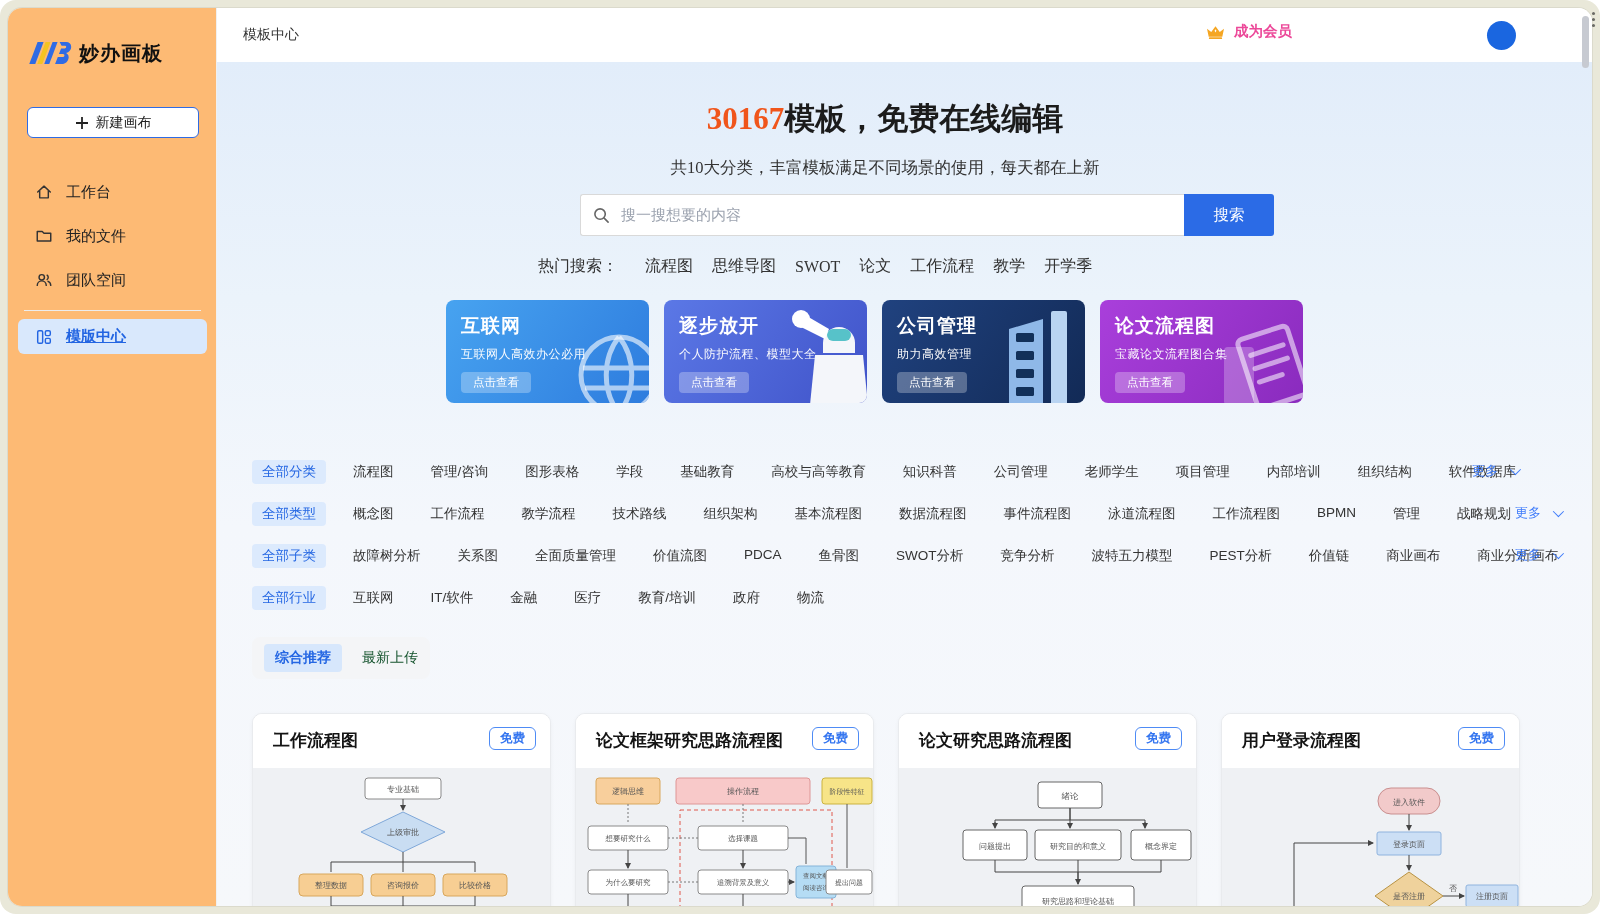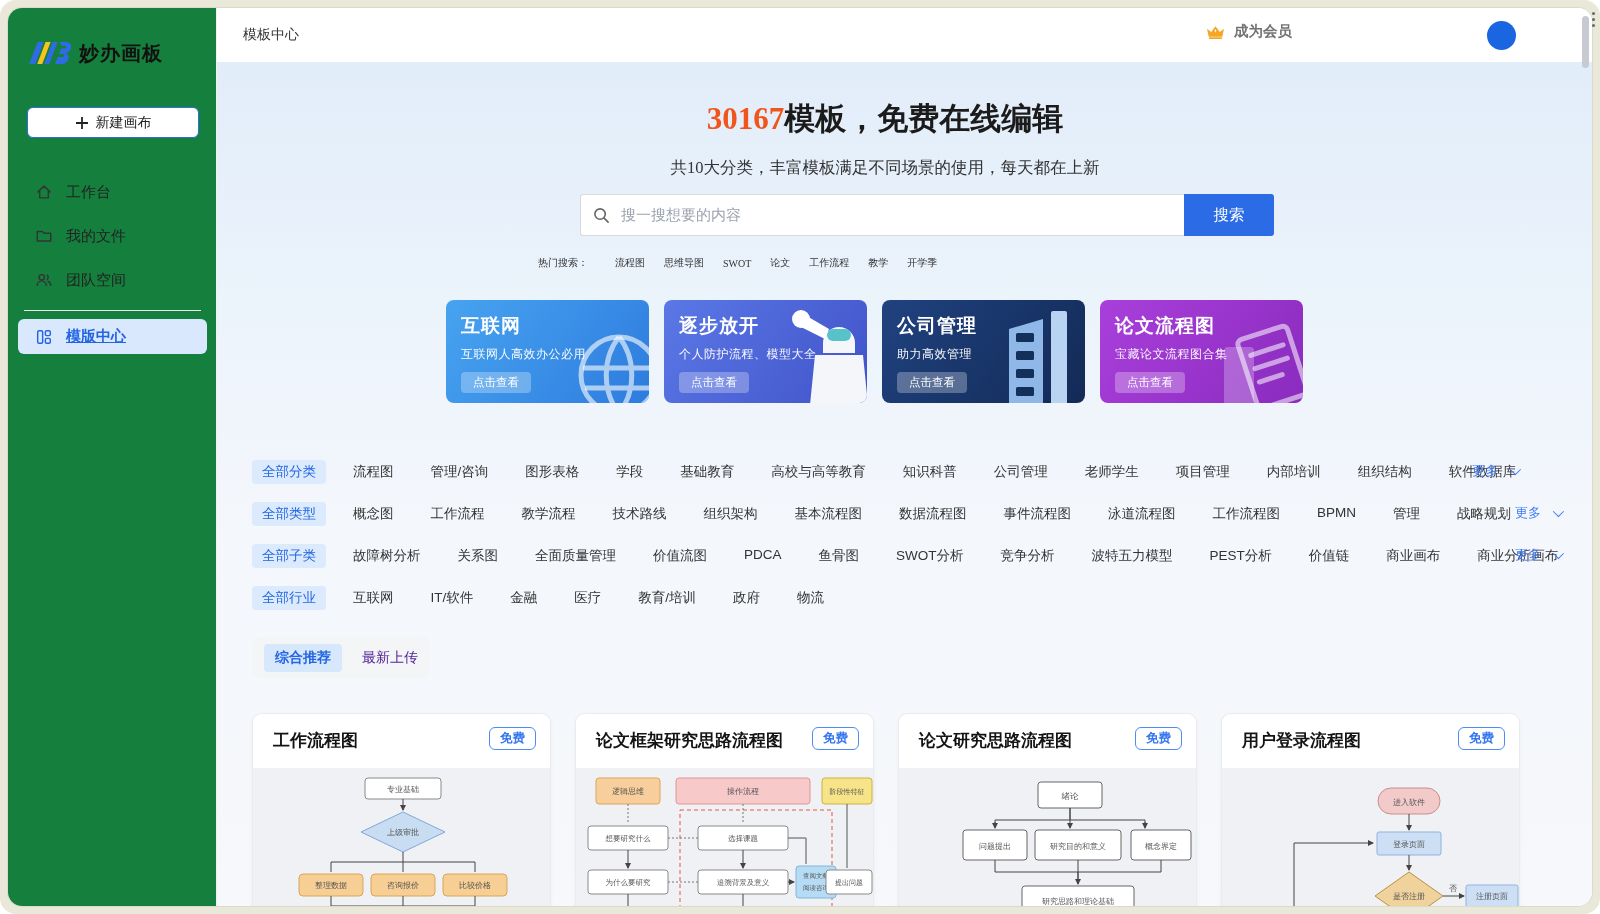--- a/index.html
+++ b/index.html
@@ -6,53 +6,53 @@
   *{box-sizing:border-box;}
   body{font-family:"Liberation Sans","DejaVu Sans",sans-serif;}
 
   .canvas{position:relative;width:1600px;height:914px;background:#E9E8D9;border-radius:16px;overflow:hidden;}
   .corner-dots{position:absolute;right:4px;top:12px;width:6px;display:flex;flex-direction:column;gap:3px;align-items:center;}
   .corner-dots i{width:3px;height:3px;border-radius:50%;background:#6b6b66;display:block;}
 
   .window{position:absolute;left:8px;top:8px;width:1584px;height:898px;background:#fff;border-radius:14px;overflow:hidden;box-shadow:0 0 0 1px rgba(0,0,0,.06);}
 
   
-  .sidebar{position:absolute;left:0;top:0;bottom:0;width:209px;background:#15803d;border-right:1px solid #F0F0F0;z-index:3;padding-left:40px;}
+  .sidebar{position:absolute;left:0;top:0;bottom:0;width:209px;background:#fdba74;border-right:1px solid #F0F0F0;z-index:3;padding-left:40px;}
   .logo{position:absolute;left:18px;top:30px;display:flex;align-items:center;gap:7px;}
   .brand{font-size:20px;font-weight:bold;color:#111;letter-spacing:1px;}
   .new-btn{position:absolute;left:19px;top:99px;width:172px;height:31px;border:1.5px solid #2F6BE4;border-radius:6px;background:#fff;display:flex;align-items:center;justify-content:center;gap:7px;font-size:14px;color:#222;cursor:pointer;}
   .menu{position:absolute;left:0;top:162px;width:209px;}
   .mitem{height:44px;display:flex;align-items:center;gap:13px;padding:0 0 0 27px;font-size:15px;color:#222;cursor:pointer;}
   .sdivider{margin:8px 16px;border-top:1px solid #ECECEC;}
   .mitem.active{margin:6px 10px 0 10px;padding-left:17px;height:35px;background:#D9E8FC;border-radius:6px;color:#2365E2;font-weight:bold;text-decoration:underline;}
   .mitem svg{flex:0 0 auto;}
 
   
   .main{position:absolute;left:209px;right:0;top:0;bottom:0;}
   .topbar{position:absolute;left:0;right:0;top:0;height:54px;background:#fff;z-index:2;}
   .tb-title{position:absolute;left:26px;top:18px;font-size:14px;color:#333;}
-  .member{position:absolute;right:300px;top:14px;display:flex;align-items:center;gap:8px;font-size:14.5px;font-weight:bold;color:#737373;cursor:pointer;}
+  .member{position:absolute;right:300px;top:14px;display:flex;align-items:center;gap:8px;font-size:14.5px;font-weight:bold;color:#ec4899;cursor:pointer;}
   .avatar{position:absolute;right:76px;top:13px;width:29px;height:29px;border-radius:50%;background:#1A66E0;cursor:pointer;}
   .scroll-thumb{position:absolute;right:3px;top:8px;width:7px;height:52px;border-radius:4px;background:#C7CAD1;z-index:5;}
 
   .content{position:absolute;left:0;right:0;top:54px;bottom:0;background:linear-gradient(180deg,#E2EDFA 0%,#EBF3FB 28%,#F4F7FC 55%,#F6F8FB 100%);overflow:hidden;}
 
   
   .hero-center{position:absolute;left:0;top:36px;width:1336px;text-align:center;}
   .hero-title{font-family:"Liberation Serif","DejaVu Serif",serif;font-size:31px;font-weight:bold;color:#1b1b1b;}
   .hero-title .count{color:#F0551B;}
   .hero-sub{margin-top:17px;font-family:"Liberation Serif","DejaVu Serif",serif;font-size:16.5px;color:#333;}
 
   .search-row{position:absolute;left:321px;top:132px;display:flex;padding-left:42px;}
   .search-box{width:604px;height:42px;background:#fff;border:1px solid #D9D9D9;border-right:none;border-radius:3px 0 0 3px;display:flex;align-items:center;padding:0 12px;gap:9px;}
   .search-box input{flex:1;border:none;outline:none;font-family:"Liberation Serif","DejaVu Serif",serif;font-size:15px;color:#333;background:transparent;}
   .search-box input::placeholder{color:#9CA3AF;}
   .search-btn{width:90px;height:42px;border:none;background:#2B6BE6;color:#fff;font-family:"Liberation Serif","DejaVu Serif",serif;font-size:15.5px;border-radius:0 3px 3px 0;cursor:pointer;}
 
-  .hot-row{position:absolute;left:321px;top:194px;display:flex;align-items:center;gap:19px;font-family:"Liberation Serif","DejaVu Serif",serif;font-size:10px;color:#333;}
+  .hot-row{position:absolute;left:321px;top:194px;display:flex;align-items:center;gap:19px;font-family:"Liberation Serif","DejaVu Serif",serif;font-size:16px;color:#333;}
   .hot-row .hlabel{margin-right:8px;}
   .hot-row a{color:#333;text-decoration:none;cursor:pointer;}
 
   
   .promos{position:absolute;left:229px;top:238px;display:flex;gap:15px;}
   .promo{width:203px;height:103px;border-radius:8px;position:relative;overflow:hidden;color:#fff;padding:13px 15px;cursor:pointer;}
   .promo .ptitle{font-size:19px;font-weight:bold;letter-spacing:1px;}
   .promo .psub{margin-top:7px;font-size:12px;opacity:.96;letter-spacing:.5px;}
   .promo .pbtn{display:inline-block;margin-top:9px;padding:3px 12px;font-size:11.5px;border-radius:4px;background:rgba(255,255,255,.28);color:#fff;}
   .promo svg.deco{position:absolute;pointer-events:none;}
@@ -66,21 +66,21 @@
   .frow{position:relative;display:flex;align-items:center;height:24px;margin-bottom:18px;}
   .flabel{background:#DCEAFD;color:#2567E3;border-radius:4px;padding:0 10px;height:24px;line-height:24px;font-size:13.5px;cursor:pointer;}
   .ftags{display:flex;gap:37px;margin-left:27px;font-size:13.5px;color:#333;white-space:nowrap;}
   .ftags span{cursor:pointer;}
   .fmore{position:absolute;top:2px;display:flex;align-items:center;gap:12px;color:#3E7BFA;font-size:13px;cursor:pointer;}
   .fmore .caret{width:8px;height:8px;border-right:1.5px solid #3E7BFA;border-bottom:1.5px solid #3E7BFA;transform:rotate(45deg) translateY(-2px);}
   .fmore.m1{left:1220px;} .fmore.m2{left:1263px;} .fmore.m3{left:1263px;}
 
   
   .tabs{position:absolute;left:35px;top:575px;background:#F4F5F7;border-radius:8px;padding:7px 12px;display:inline-flex;align-items:center;gap:20px;font-family:"Liberation Serif","DejaVu Serif",serif;font-size:14px;}
-  .tab{color:#4c1d95;cursor:pointer;}
+  .tab{color:#14532d;cursor:pointer;}
   .tab.active{background:#D7E7FC;color:#2567E3;border-radius:4px;padding:5px 11px;font-weight:bold;}
 
   
   .cards{position:absolute;left:35px;top:651px;display:flex;gap:24px;}
   .tcard{width:299px;height:360px;background:#fff;border:1px solid #E9EBEE;border-radius:10px;overflow:hidden;box-shadow:0 1px 4px rgba(0,0,0,.04);cursor:pointer;}
   .tcard-head{position:relative;height:54px;background:#fff;}
   .tcard-title{position:absolute;left:20px;top:15px;font-family:"Liberation Serif","DejaVu Serif",serif;font-size:17px;font-weight:bold;color:#141414;}
   .badge{position:absolute;right:14px;top:13px;border:1px solid #4E8BF5;color:#3576F0;background:#fff;border-radius:6px;padding:2px 10px;font-family:"Liberation Serif","DejaVu Serif",serif;font-size:12.5px;font-weight:bold;}
   .tcard-preview{height:306px;background:#EFF1F4;}
   .tcard-preview svg{display:block;}

